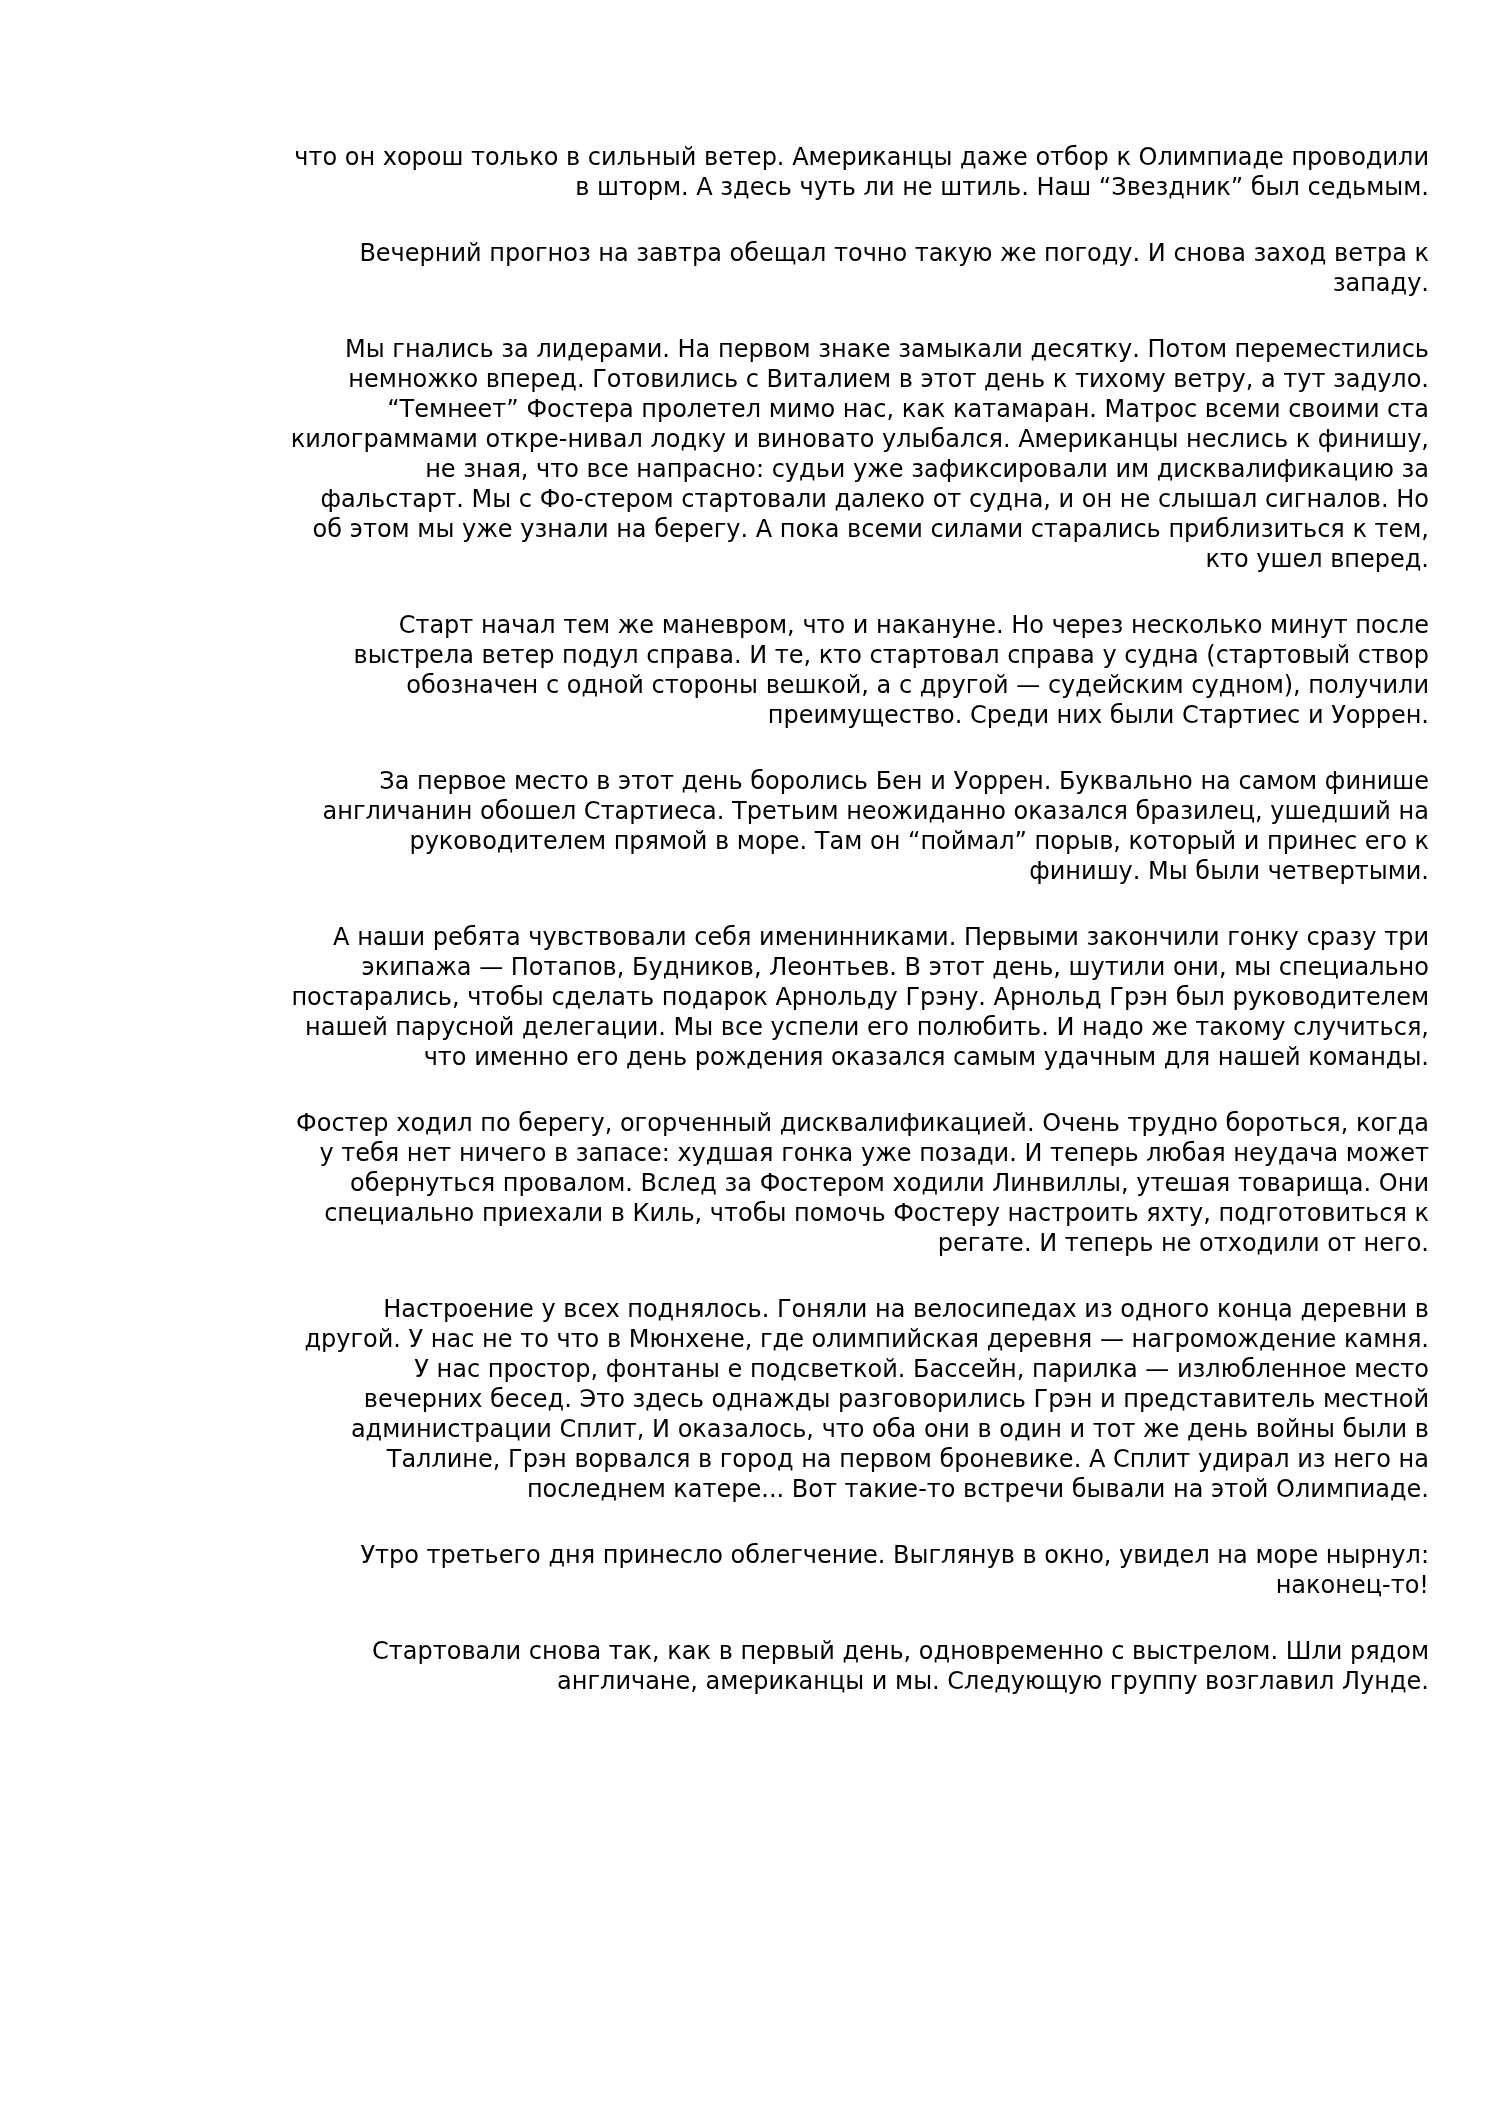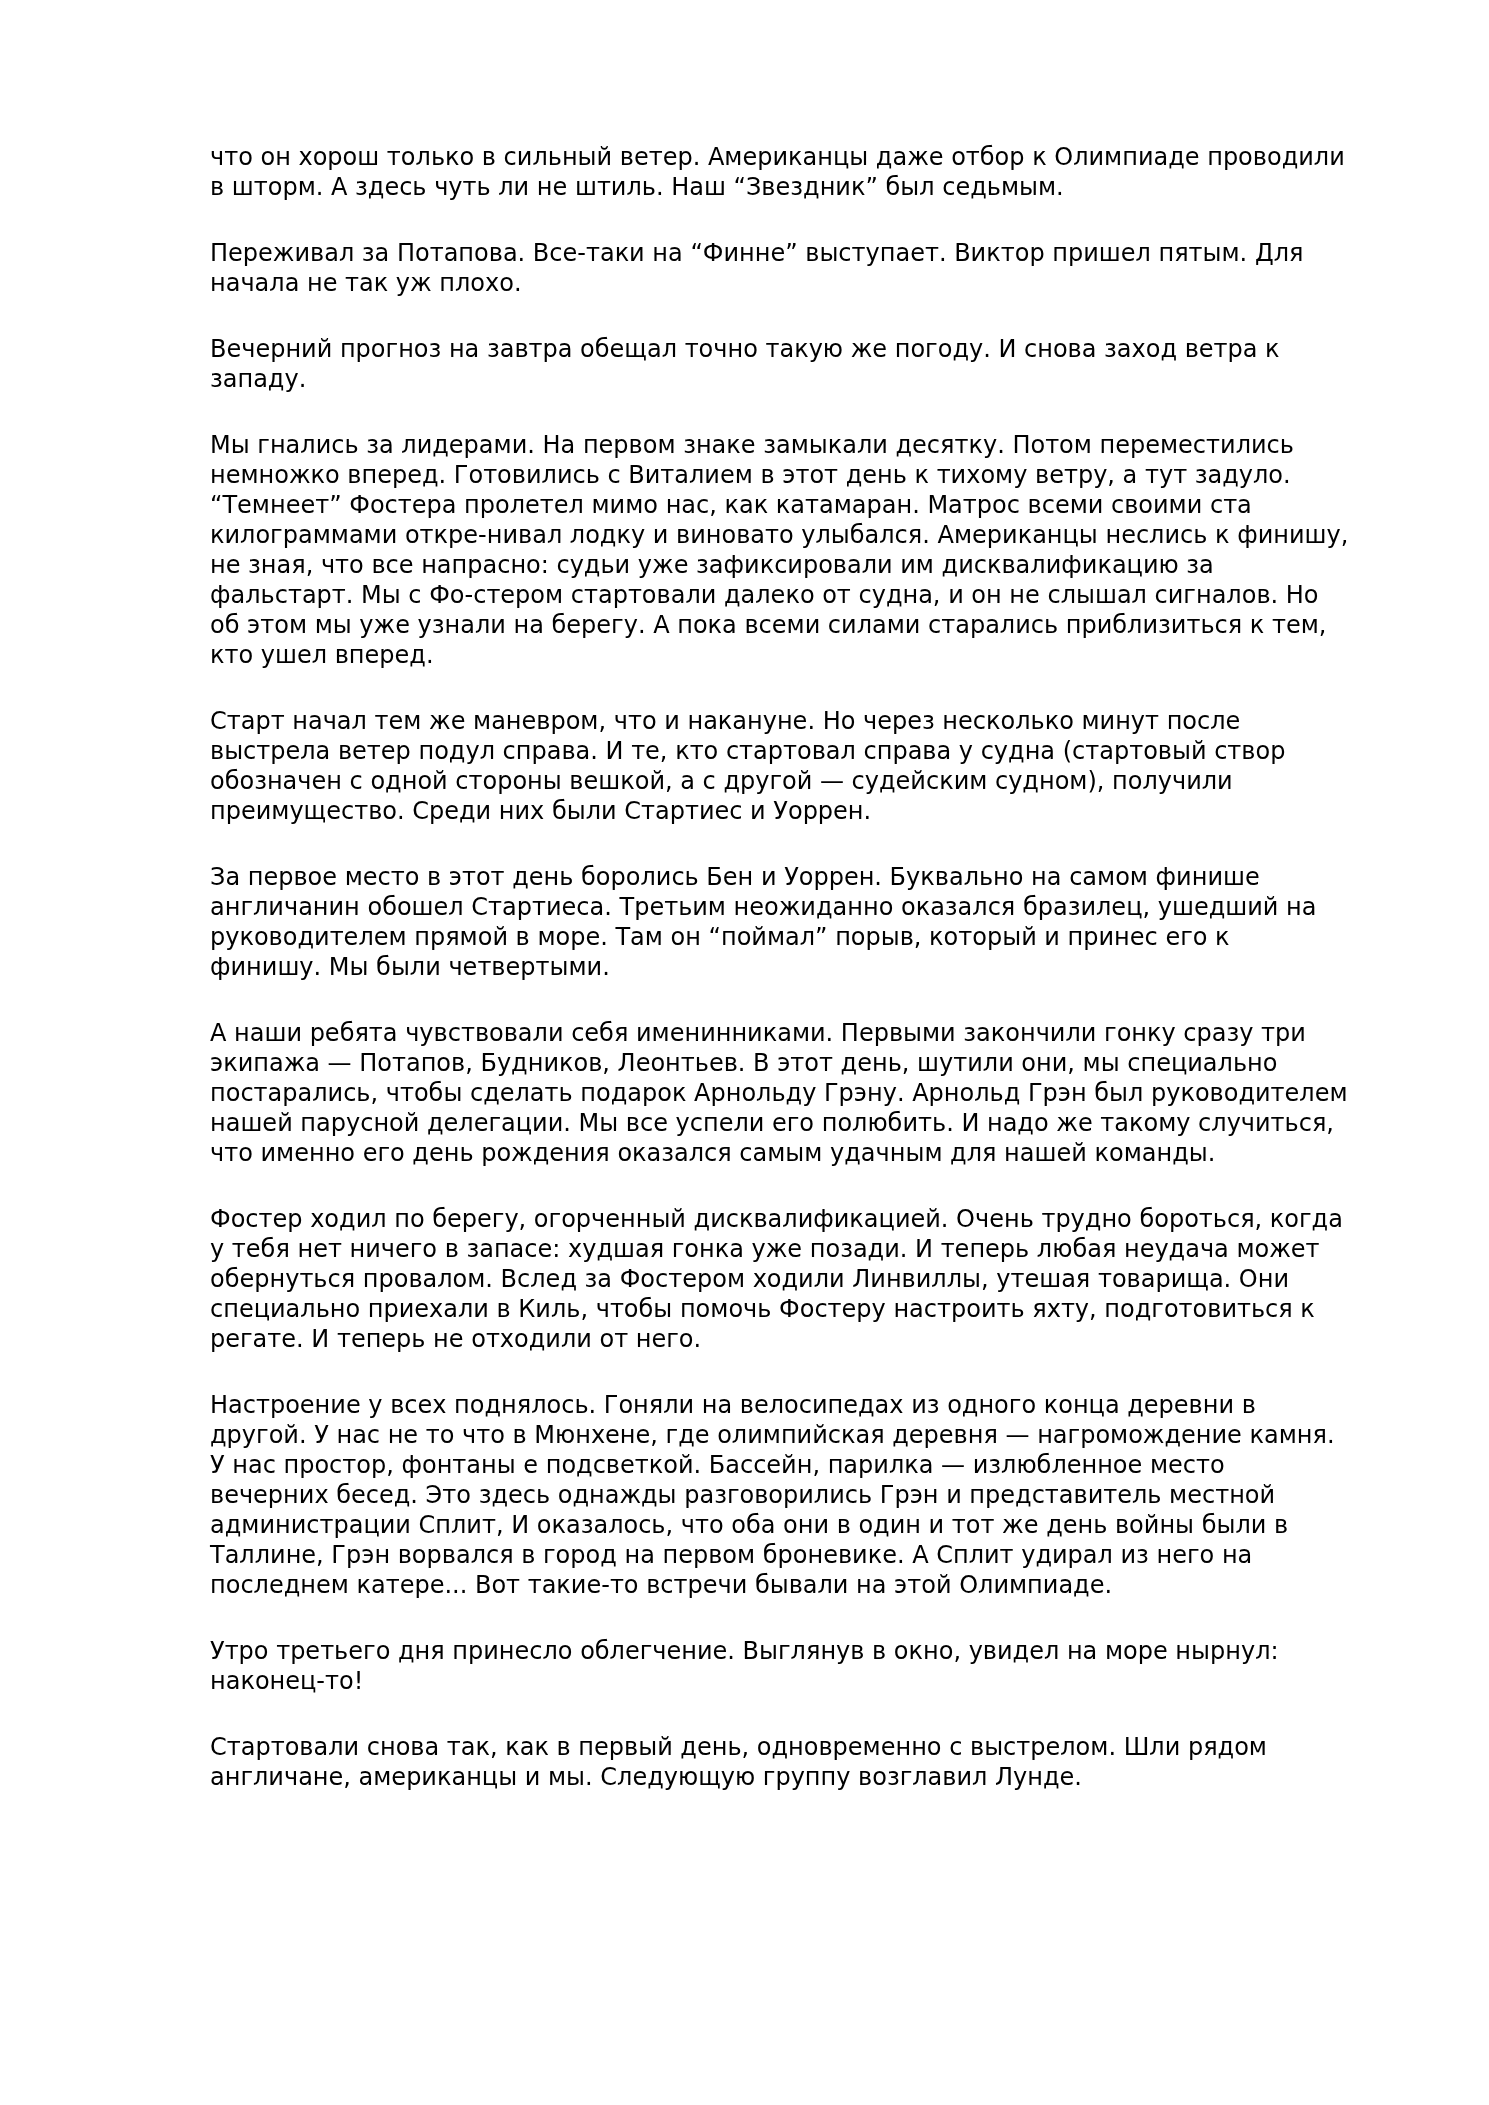--- a/index.html
+++ b/index.html
@@ -18,31 +18,29 @@
     width: 1489px;
     height: 2105px;
     padding: 142px 60px 0 210px;
     color: #000000;
     font-size: 24px;
     line-height: 30px;
   }
   main.page p {
     margin: 0 0 36px 0;
     white-space: pre-line; 
-    text-align: left;
+    text-align: right;
   }
 </style>
 </head>
 <body>
 
 <main class="page">
   <p>что он хорош только в сильный ветер. Американцы даже отбор к Олимпиаде проводили
 в шторм. А здесь чуть ли не штиль. Наш “Звездник” был седьмым.</p>
-  <p>Переживал за Потапова. Все-таки на “Финне” выступает. Виктор пришел пятым. Для
-начала не так уж плохо.</p>
   <p>Вечерний прогноз на завтра обещал точно такую же погоду. И снова заход ветра к
 западу.</p>
   <p>Мы гнались за лидерами. На первом знаке замыкали десятку. Потом переместились
 немножко вперед. Готовились с Виталием в этот день к тихому ветру, а тут задуло.
 “Темнеет” Фостера пролетел мимо нас, как катамаран. Матрос всеми своими ста
 килограммами откре-нивал лодку и виновато улыбался. Американцы неслись к финишу,
 не зная, что все напрасно: судьи уже зафиксировали им дисквалификацию за
 фальстарт. Мы с Фо-стером стартовали далеко от судна, и он не слышал сигналов. Но
 об этом мы уже узнали на берегу. А пока всеми силами старались приблизиться к тем,
 кто ушел вперед.</p>

